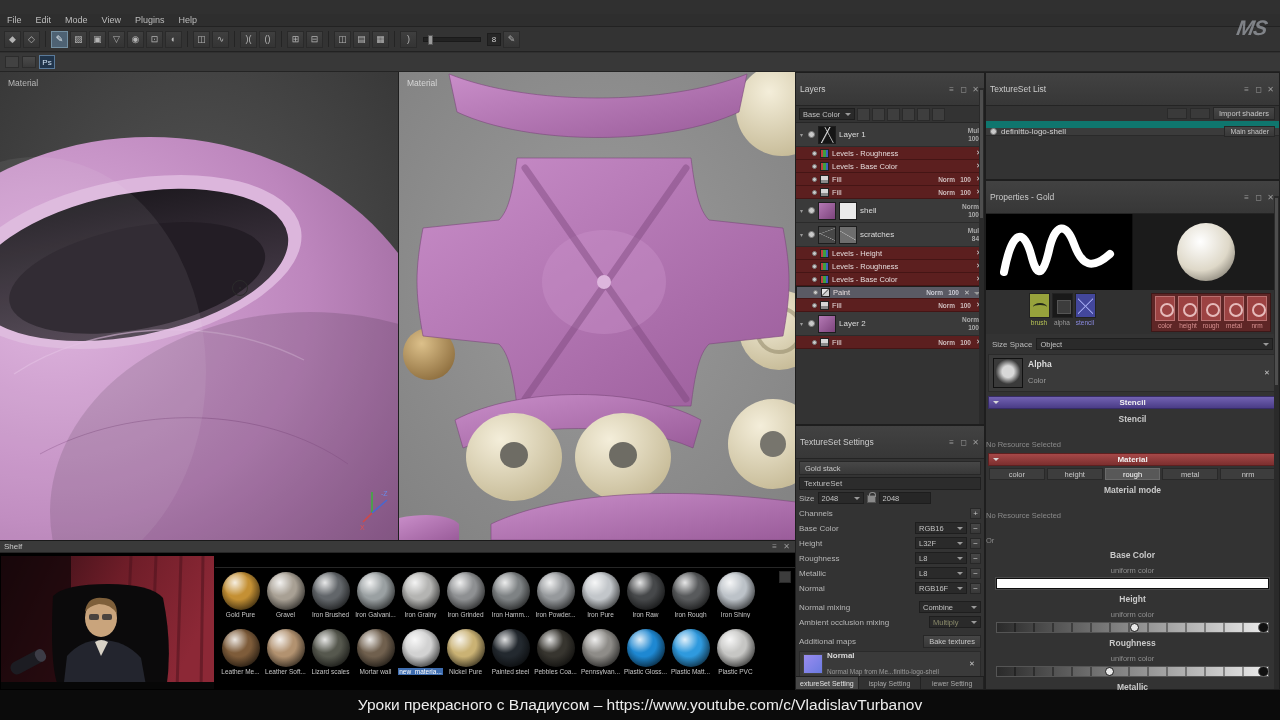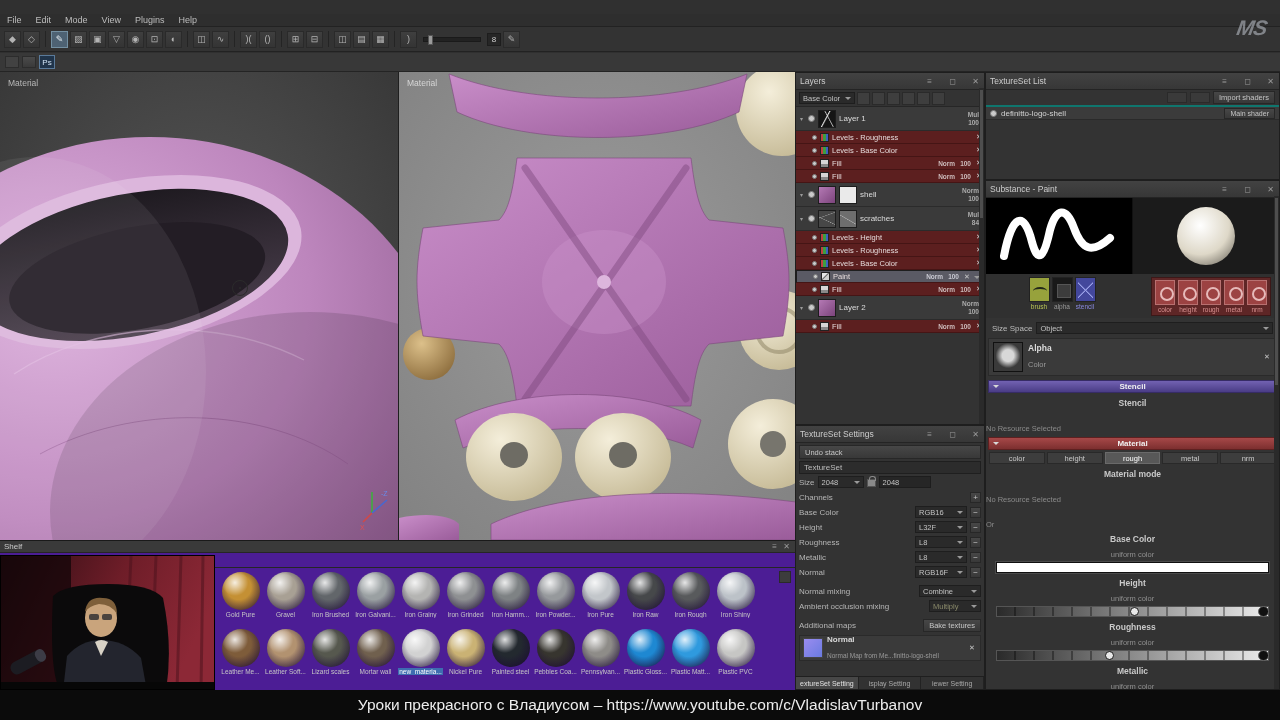--- a/index.html
+++ b/index.html
@@ -27,21 +27,21 @@
 .vp2d{position:absolute;left:398px;top:72px;width:397px;height:468px;overflow:hidden;border-left:1px solid #1f1f1f}
 .vplabel{position:absolute;left:8px;top:6px;font-size:8.5px;color:#b8b8b8;z-index:5}
 .vp2d .vplabel{color:#d6d6d6}
 .cursor3d{position:absolute;left:232px;top:208px;width:16px;height:16px;border:1.5px solid #2b2b2b;border-radius:50%;z-index:6}
 .cursor3d::after{content:"";position:absolute;left:6px;top:6px;width:2px;height:2px;background:#2b2b2b;border-radius:50%}
 .gizmo{position:absolute;left:358px;top:415px;z-index:5}
 .gx{font-size:7px;fill:#e05050}
 .gz{font-size:7px;fill:#6a8ae8}
 
 .panel{position:absolute;background:#333;border:1px solid #1e1e1e}
-.phead{height:14px;background:linear-gradient(#424242,#373737);border-bottom:1px solid #242424;display:flex;align-items:center;padding:8px 4px;font-size:8.5px;color:#cccccc;gap:14px}
+.phead{height:14px;background:linear-gradient(#424242,#373737);border-bottom:1px solid #242424;display:flex;align-items:center;padding:16px 4px;font-size:8.5px;color:#cccccc;gap:3px}
 .phead .sp{flex:1}
 .mico{width:9px;height:9px;color:#9a9a9a;font-size:8px;line-height:9px;text-align:center}
 .sel{position:relative;background:#2a2a2a;border:1px solid #1e1e1e;height:12px;line-height:11px;font-size:7.5px;color:#c2c2c2;padding:0 11px 0 3px;white-space:nowrap;overflow:hidden}
 .sel::after{content:"";position:absolute;right:3px;top:50%;margin-top:-1px;border:3px solid transparent;border-top-color:#9a9a9a}
 .btn{background:linear-gradient(#474747,#383838);border:1px solid #272727;color:#c6c6c6;font-size:7.5px;height:13px;display:inline-flex;align-items:center;justify-content:center;padding:0 5px;white-space:nowrap}
 .sq{width:11px;height:11px;padding:0;font-size:8px}
 .xbt{width:10px;text-align:center;font-size:7px;color:#c8c8c8}
 .vscroll{position:absolute;right:0;top:15px;bottom:0;width:5px;background:#2a2a2a}
 .vscroll i{position:absolute;top:2px;left:1px;width:3px;height:38%;background:#4e4e4e}
 
@@ -67,21 +67,21 @@
 .fxic.pt{background:linear-gradient(135deg,#e6e6e6 38%,#5e5e5e 48%,#d0d0d0 58%)}
 .th-l1{background:linear-gradient(118deg,transparent 40%,#e2e2e2 44%,transparent 50%),linear-gradient(62deg,transparent 55%,#b4b4b4 58%,transparent 63%),#151515}
 .th-purple{background:linear-gradient(135deg,#b479b4,#7c447c)}
 .th-mask{background:#eaeaea}
 .th-scr1{background:linear-gradient(25deg,transparent 40%,#9a9a9a 42%,transparent 45%),linear-gradient(160deg,transparent 30%,#8a8a8a 32%,transparent 36%),#474747}
 .th-scr2{background:linear-gradient(30deg,transparent 45%,#ababab 47%,transparent 51%),#6e6e6e}
 
 .tslist{left:985px;top:72px;width:295px;height:108px}
 .tstools{height:15px;display:flex;align-items:center;justify-content:flex-end;gap:3px;padding:0 4px}
 .dimbtn{width:20px;height:11px;background:#3a3a3a;border:1px solid #2a2a2a}
-.tlrow{height:15px;display:flex;align-items:center;gap:4px;padding:0 4px;background:#3b3b3b;border-top:2px solid #0f766e;border-bottom:1px solid #2a2a2a;font-size:8px;color:#d2d2d2}
+.tlrow{height:15px;display:flex;align-items:center;gap:4px;padding:0 4px;background:#3b3b3b;border-top:7px solid #0f766e;border-bottom:1px solid #2a2a2a;font-size:8px;color:#d2d2d2}
 .tlrow .sp{flex:1}
 
 .props{left:985px;top:180px;width:295px;height:510px}
 .previews{display:flex;gap:1px;background:#111}
 .prevL{width:146px;height:76px;background:#000}
 .prevR{width:146px;height:76px;background:#1b1b1b;display:flex;align-items:center;justify-content:center}
 .matsphere{width:58px;height:58px;border-radius:50%;background:radial-gradient(circle at 40% 32%,#ffffff,#ded8c8 55%,#57534a 100%)}
 .ptools{display:flex;align-items:flex-start;background:#303030;padding:3px 0 2px}
 .pg1{display:flex;gap:1px;margin-left:42px}
 .pg2{display:flex;gap:1px;margin-left:auto;margin-right:8px;background:#5e2626;padding:2px;border:1px solid #3c1818}
@@ -133,21 +133,21 @@
 .sizefield{width:52px;height:12px;background:#262626;border:1px solid #1d1d1d;font-size:7.5px;color:#c4c4c4;padding:0 3px;line-height:11px}
 .mapcard{display:flex;align-items:center;gap:4px;margin:3px 3px 0;height:26px;background:#3a3a3a;border:1px solid #2a2a2a;padding:0 3px}
 .mapthumb{width:20px;height:20px;background:linear-gradient(135deg,#9a8cf0,#6a7ae0);border:1px solid #444}
 .mapt{font-size:8px;font-weight:bold;color:#d8d8d8;line-height:9px}
 .maps{font-size:6.5px;color:#9a9a9a;line-height:8px;white-space:nowrap;overflow:hidden;max-width:120px}
 .mapcard .sp{flex:1}
 .btabs{position:absolute;bottom:0;left:0;right:0;height:13px;display:flex;background:#2a2a2a;border-top:1px solid #1f1f1f}
 .btab{flex:1;font-size:7px;color:#a8a8a8;display:flex;align-items:center;justify-content:center;background:#323232;border-right:1px solid #222}
 .btab.on{background:#474747;color:#e0e0e0}
 
-.shelf{position:absolute;left:0;top:540px;width:795px;height:168px;background:#4c1d95;border-top:1px solid #1a1a1a}
+.shelf{position:absolute;left:0;top:540px;width:795px;height:168px;background:#000000;border-top:1px solid #1a1a1a}
 .shhead{height:12px;background:#3a3a3a;display:flex;align-items:center;gap:3px;padding:0 4px;font-size:8px;color:#cccccc;border-bottom:1px solid #262626}
 .shhead .sp{flex:1}
 .shtools{height:15px;display:flex;align-items:center;gap:3px;padding:0 4px;border-bottom:1px solid #262626}
 .shico{width:11px;height:10px;background:#3c3c3c;border:1px solid #2a2a2a}
 .search{width:90px;height:11px;background:#222;border:1px solid #1a1a1a;color:#ccc;font-size:7px;padding:0 3px}
 .shgrid{position:absolute;left:218px;top:29px;width:560px;display:flex;flex-wrap:wrap}
 .mat{width:45px;height:57px;text-align:center}
 .sphere{display:block;width:38px;height:38px;margin:2px auto 1px;border-radius:50%;background:radial-gradient(circle at 34% 28%,rgba(255,255,255,.85),rgba(255,255,255,0) 36%),radial-gradient(circle at 44% 40%,var(--c,#888) 40%,rgba(0,0,0,.65) 97%)}
 .mlabel{display:block;font-size:6.5px;color:#c6c6c6;white-space:nowrap;overflow:hidden}
 .mlabel.on{background:#3e6db0;color:#fff}
@@ -456,21 +456,21 @@
     <div class="tlrow">
       <span class="eye"></span>
       <span>definitto-logo-shell</span>
       <span class="sp"></span>
       <span class="btn" style="height:11px;font-size:7px">Main shader</span>
     </div>
   </div>
 
   <div class="panel props">
     <div class="phead">
-      <span>Substance - Paint</span>
+      <span>Properties - Gold</span>
       <span class="sp"></span>
       <span class="mico">≡</span>
       <span class="mico">◻</span>
       <span class="mico">✕</span>
     </div>
     <div class="previews">
       <div class="prevL">
         <svg width="146" height="76" viewBox="0 0 146 76">
           <path d="M18,58 C26,16 38,12 46,44 C52,66 58,60 64,32 C70,10 80,8 88,30 C96,52 106,56 124,40" stroke="#ffffff" stroke-width="8" fill="none" stroke-linecap="round"></path>
         </svg>
@@ -579,21 +579,21 @@
   </div>
 
   <div class="panel tsset">
     <div class="phead">
       <span>TextureSet Settings</span>
       <span class="sp"></span>
       <span class="mico">≡</span>
       <span class="mico">◻</span>
       <span class="mico">✕</span>
     </div>
-    <span class="btn wide">Undo stack</span>
+    <span class="btn wide">Gold stack</span>
     <div class="tsname">TextureSet</div>
     <div class="srow">
       <span>Size</span>
       <span class="sel" style="width:46px">2048</span>
       <span class="lock"></span>
       <span class="sizefield">2048</span>
     </div>
     <div class="srow">
       <span class="nm">Channels</span>
       <span class="btn sq">+</span>

